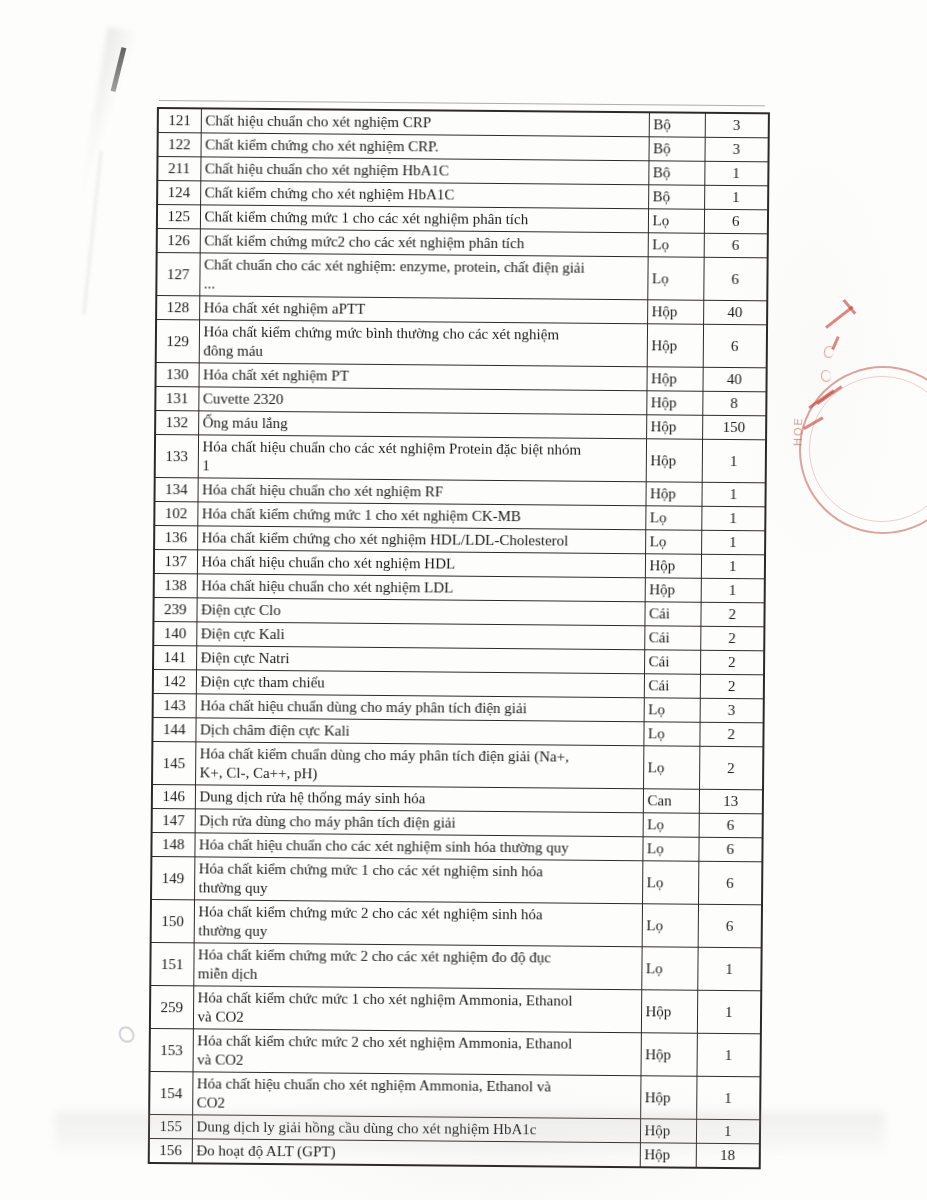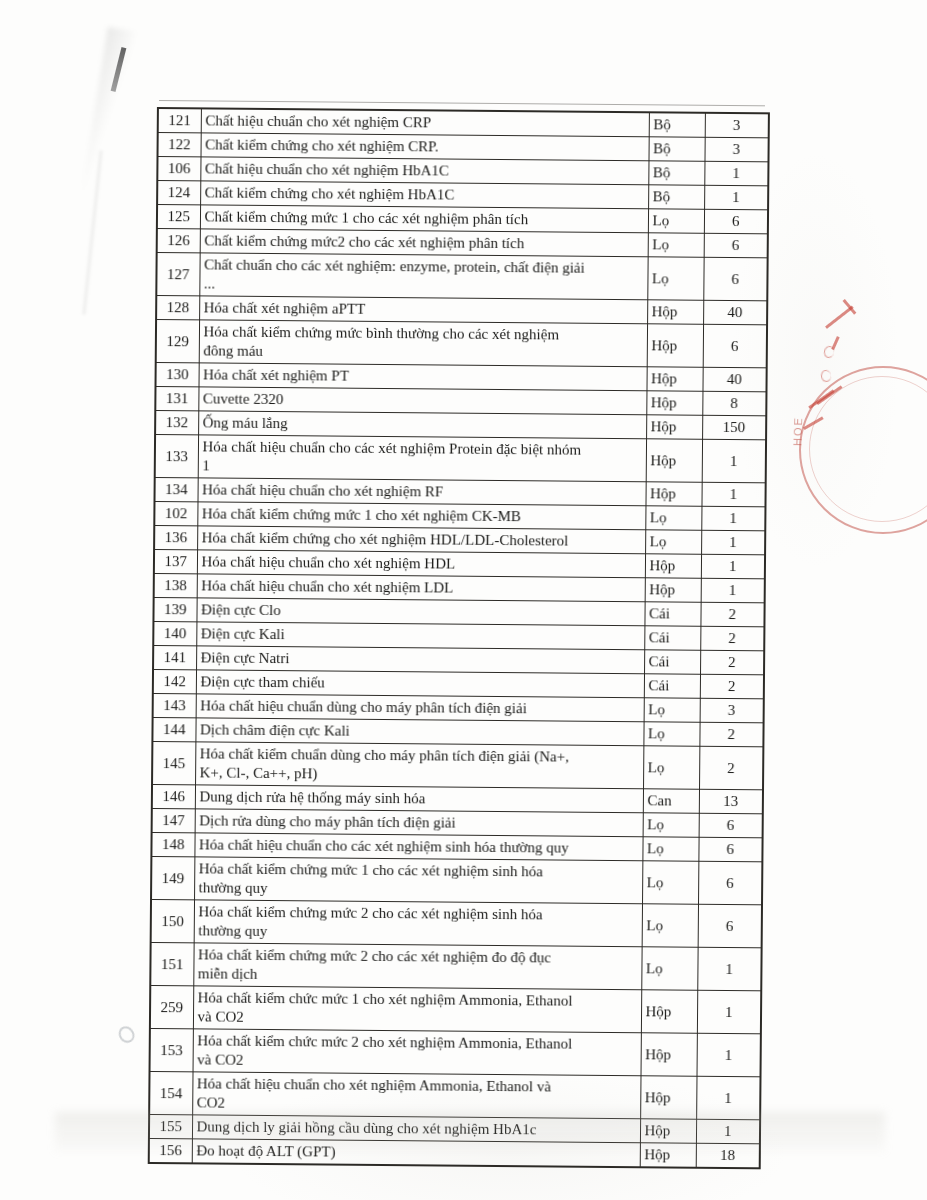--- a/index.html
+++ b/index.html
@@ -127,21 +127,21 @@
     <td class="c-unit">Bộ</td>
     <td class="c-qty">3</td>
   </tr>
           <tr>
     <td class="c-no">122</td>
     <td class="c-desc">Chất kiểm chứng cho xét nghiệm CRP.</td>
     <td class="c-unit">Bộ</td>
     <td class="c-qty">3</td>
   </tr>
           <tr>
-    <td class="c-no">106</td>
+    <td class="c-no">211</td>
     <td class="c-desc">Chất hiệu chuẩn cho xét nghiệm HbA1C</td>
     <td class="c-unit">Bộ</td>
     <td class="c-qty">1</td>
   </tr>
           <tr>
     <td class="c-no">124</td>
     <td class="c-desc">Chất kiểm chứng cho xét nghiệm HbA1C</td>
     <td class="c-unit">Bộ</td>
     <td class="c-qty">1</td>
   </tr>
@@ -226,21 +226,21 @@
     <td class="c-unit">Hộp</td>
     <td class="c-qty">1</td>
   </tr>
           <tr>
     <td class="c-no">138</td>
     <td class="c-desc">Hóa chất hiệu chuẩn cho xét nghiệm LDL</td>
     <td class="c-unit">Hộp</td>
     <td class="c-qty">1</td>
   </tr>
           <tr>
-    <td class="c-no">139</td>
+    <td class="c-no">239</td>
     <td class="c-desc">Điện cực Clo</td>
     <td class="c-unit">Cái</td>
     <td class="c-qty">2</td>
   </tr>
           <tr>
     <td class="c-no">140</td>
     <td class="c-desc">Điện cực Kali</td>
     <td class="c-unit">Cái</td>
     <td class="c-qty">2</td>
   </tr>

